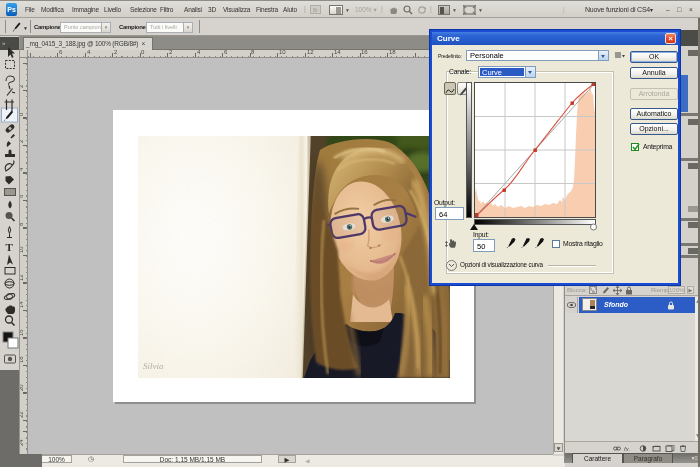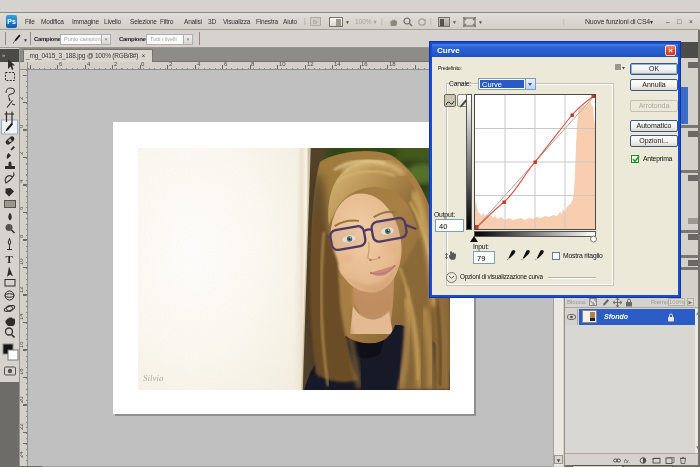--- a/index.html
+++ b/index.html
@@ -1,18 +1,18 @@
 <!DOCTYPE html>
 <html><head>
 <meta charset="utf-8">
 <style>
 * { margin:0; padding:0; box-sizing:border-box; }
 html,body { width:700px; height:467px; overflow:hidden; }
 body { font-family:"Liberation Sans", sans-serif; position:relative; background:#D6D3CE; }
-.abs { position:absolute;margin-top:12px; }
+.abs { position:absolute; }
 
 #menubar { left:0; top:0; width:700px; height:18px; background:linear-gradient(#E0DED9,#D2CFC8); border-top:1px solid #8f8d85; border-bottom:1px solid #a3a098; }
 #pslogo { position:absolute; left:6px; top:2px; width:11px; height:13px; background:linear-gradient(#36a0ea,#0b5bb5); border-radius:2px; color:#fff; font-size:7px; font-weight:bold; text-align:center; line-height:13px; }
 .menu { position:absolute; top:5px; font-size:6.5px; color:#333; letter-spacing:-0.2px; }
 .mico { position:absolute; top:3px; font-size:8px; color:#55534e; }
 
 #optbar { left:0; top:18px; width:700px; height:18px; background:#D6D3CE; border-bottom:1px solid #9a978f; }
 .optlabel { position:absolute; top:6px; font-size:6px; font-weight:bold; color:#222; letter-spacing:-0.3px; }
 .optdrop { position:absolute; top:4px; height:11px; background:#FBFBF9; border:1px solid #A9AFB5; font-size:5.5px; color:#a8a69e; line-height:9px; padding-left:3px; }
 .optdrop .da { position:absolute; right:0; top:0; width:9px; height:9px; background:linear-gradient(#F2F1EC,#D9D6CF); border-left:1px solid #A9AFB5; color:#8a8880; font-size:5px; text-align:center; line-height:9px; }
@@ -460,20 +460,21 @@
     <div style="position:absolute;left:58px;top:0px;width:50px;height:10px;background:#8E8C84;border:1px solid #55534e;border-bottom:none;color:#33322e;font-size:6.5px;line-height:9px;text-align:center">Paragrafo</div>
     <span style="position:absolute;right:3px;top:1px;color:#d8d6d0;font-size:6px">▾≡</span>
   </div>
   <div class="pnl" style="left:0;top:417px;width:136px;height:46px;background:#D6D3CE"></div>
 </div>
 
 <div id="dialog" class="abs">
   <div id="dtitle">Curve</div>
   <div id="dclose">×</div>
   <span class="dlabel" style="left:6px;top:21px;font-size:5.8px;transform:scaleX(0.88);transform-origin:left">Predefinito:</span>
+  <div class="combo" style="left:34px;top:18px;width:143px;height:11px;line-height:9px;padding-left:3px">Personale<span class="arrowbtn"></span></div>
   <svg style="position:absolute;left:183px;top:20px" width="10" height="8" viewBox="0 0 10 8">
       <path d="M0 1 H6 M0 3 H6 M0 5 H6" stroke="#444" stroke-width="1"></path>
       <path d="M7 3 L10 3 L8.5 5.5 Z" fill="#444"></path>
     </svg>
   <div class="xpbtn" style="left:198px;top:19px;box-shadow:0 0 0 1px #8cb0e8 inset">OK</div>
   <div class="xpbtn" style="left:198px;top:35px">Annulla</div>
   <div class="xpbtn disabled" style="left:198px;top:56px">Arrotonda</div>
   <div class="xpbtn" style="left:198px;top:76px">Automatico</div>
   <div class="xpbtn" style="left:198px;top:91px">Opzioni...</div>
   <div class="chk" style="left:199px;top:111px;border-color:#1c8a1c"></div>
@@ -510,23 +511,23 @@
       <rect x="116.5" y="-1.5" width="4.5" height="4.5" fill="#C03A2A"></rect>
     </svg>
   </div>
   <svg style="position:absolute;left:37px;top:192px" width="10" height="7" viewBox="0 0 10 7">
       <path d="M5 0 L9 6 L1 6 Z" fill="#111"></path>
     </svg>
   <svg style="position:absolute;left:157px;top:191px" width="9" height="8" viewBox="0 0 9 8">
       <circle cx="4.5" cy="4" r="3" fill="#fff" stroke="#777" stroke-width="1"></circle>
     </svg>
   <span class="dlabel" style="left:2px;top:167px">Output:</span>
-  <div class="dbox" style="left:3px;top:175px;width:29px;height:13px">40</div>
+  <div class="dbox" style="left:3px;top:175px;width:29px;height:13px">64</div>
   <span class="dlabel" style="left:41px;top:199px">Input:</span>
-  <div class="dbox" style="left:41px;top:207px;width:22px;height:13px">79</div>
+  <div class="dbox" style="left:41px;top:207px;width:22px;height:13px">50</div>
   <svg style="position:absolute;left:12px;top:205px" width="14" height="14" viewBox="0 0 14 14">
       <path d="M6 3.2 q0.8-1.8 1.8-0.6 l0.6 2 q0.2-1.6 1.2-1.2 q0.9 0.3 0.8 1.6 q0.8-0.8 1.3-0.2 q0.6 0.6 0.2 2.6 q-0.4 2.4-1.4 3.4 l-3.5 0 q-1.6-1.2-2-3 q-0.3-1.6 0.5-1.8 l0.7 0.8 Z" fill="#5a5852"></path>
       <path d="M2.5 4.5 L2.5 9.5 M1.3 5.8 L2.5 4.3 L3.7 5.8 M1.3 8.2 L2.5 9.7 L3.7 8.2" stroke="#5a5852" stroke-width="0.9" fill="none"></path>
     </svg>
   <g></g>
   <svg style="position:absolute;left:73px;top:205px" width="44" height="13" viewBox="0 0 44 13">
     <g id="dropper1">
       <circle cx="8.6" cy="2.6" r="1.7" fill="#111"></circle>
       <path d="M7 1.5 L9.8 4.3 L4.8 9.2 L3.2 9.8 L2.2 11.2 L1.8 10.8 L3.2 9.8 L3.8 8.2 Z" fill="#111"></path>
     </g>

